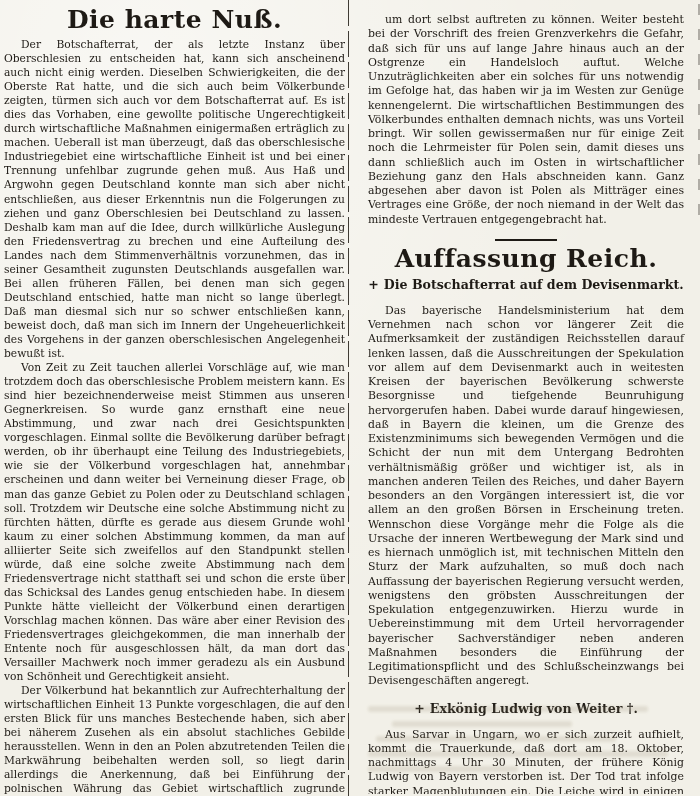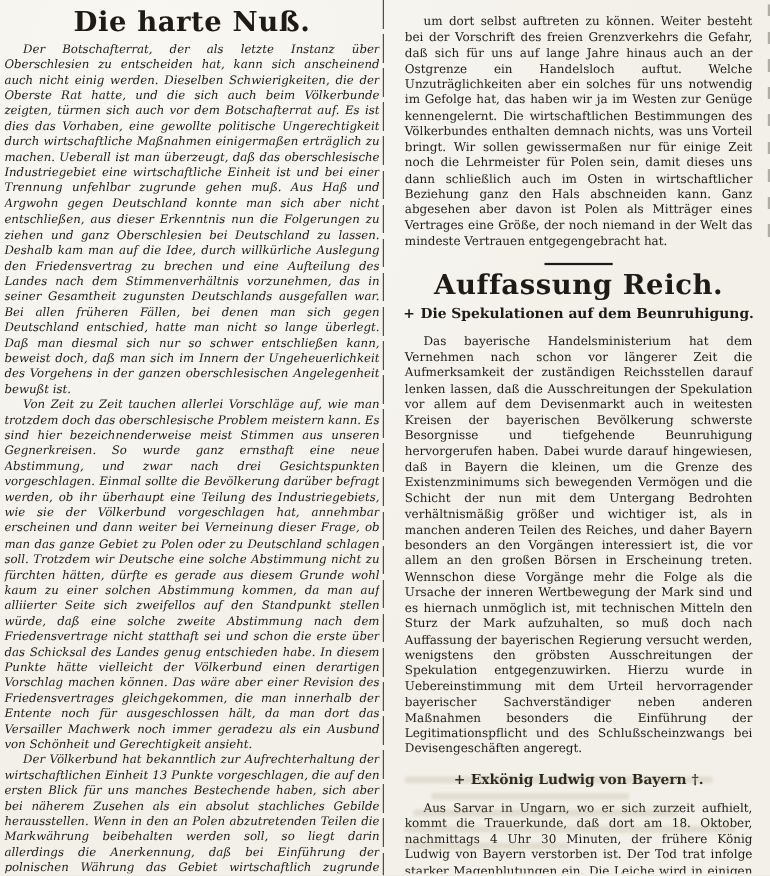--- a/index.html
+++ b/index.html
@@ -66,21 +66,20 @@
     font-weight: bold;
     text-align: center;
     letter-spacing: .5px;
   }
   .col-left p.body {
     margin: 0;
     font-size: 10.7px;
     line-height: 14.05px;
     text-align: justify;
     text-indent: 17px;
-    font-style: italic;
   }
   .col-right p.body {
     margin: 12px;
     font-size: 10.9px;
     line-height: 14.25px;
     text-align: justify;
     text-indent: 17px;
   }
   p.no-indent { text-indent: 0; }
   .section-rule {
@@ -138,26 +137,26 @@
   <div class="divider"></div>
 
   <div class="col-right">
     <p class="body no-indent">um dort selbst auftreten zu können. Weiter besteht bei der Vorschrift des freien Grenzverkehrs die Gefahr, daß sich für uns auf lange Jahre hinaus auch an der Ostgrenze ein Handelsloch auftut. Welche Unzuträglichkeiten aber ein solches für uns notwendig im Gefolge hat, das haben wir ja im Westen zur Genüge kennengelernt. Die wirtschaftlichen Bestimmungen des Völkerbundes enthalten demnach nichts, was uns Vorteil bringt. Wir sollen gewissermaßen nur für einige Zeit noch die Lehrmeister für Polen sein, damit dieses uns dann schließlich auch im Osten in wirtschaftlicher Beziehung ganz den Hals abschneiden kann. Ganz abgesehen aber davon ist Polen als Mitträger eines Vertrages eine Größe, der noch niemand in der Welt das mindeste Vertrauen entgegengebracht hat.</p>
 
     <div class="section-rule"></div>
 
     <h2 class="section-title">Auffassung Reich.</h2>
 
     <h3 class="sub-head">
-      <span class="marker">+</span><span>Die Spekulationen auf dem Beunruhigung.</span>
+      <span class="marker">+</span><span>Die Botschafterrat auf dem Devisenmarkt.</span>
     </h3>
     <p class="body">Das bayerische Handelsministerium hat dem Vernehmen nach schon vor längerer Zeit die Aufmerksamkeit der zuständigen Reichsstellen darauf lenken lassen, daß die Ausschreitungen der Spekulation vor allem auf dem Devisenmarkt auch in weitesten Kreisen der bayerischen Bevölkerung schwerste Besorgnisse und tiefgehende Beunruhigung hervorgerufen haben. Dabei wurde darauf hingewiesen, daß in Bayern die kleinen, um die Grenze des Existenzminimums sich bewegenden Vermögen und die Schicht der nun mit dem Untergang Bedrohten verhältnismäßig größer und wichtiger ist, als in manchen anderen Teilen des Reiches, und daher Bayern besonders an den Vorgängen interessiert ist, die vor allem an den großen Börsen in Erscheinung treten. Wennschon diese Vorgänge mehr die Folge als die Ursache der inneren Wertbewegung der Mark sind und es hiernach unmöglich ist, mit technischen Mitteln den Sturz der Mark aufzuhalten, so muß doch nach Auffassung der bayerischen Regierung versucht werden, wenigstens den gröbsten Ausschreitungen der Spekulation entgegenzuwirken. Hierzu wurde in Uebereinstimmung mit dem Urteil hervorragender bayerischer Sachverständiger neben anderen Maßnahmen besonders die Einführung der Legitimationspflicht und des Schlußscheinzwangs bei Devisengeschäften angeregt.</p>
 
     <h3 class="sub-head">
-      <span class="marker">+</span><span>Exkönig Ludwig von Bayern †.</span>
+      <span class="marker">+</span><span>Exkönig Ludwig von Weiter †.</span>
     </h3>
     <p class="body">Aus Sarvar in Ungarn, wo er sich zurzeit aufhielt, kommt die Trauerkunde, daß dort am 18. Oktober, nachmittags 4 Uhr 30 Minuten, der frühere König Ludwig von Bayern verstorben ist. Der Tod trat infolge starker Magenblutungen ein. Die Leiche wird in einigen Tagen nach München übergeführt werden, wohin sich auch die Mitglieder der Familie und der Hofhaltung begeben werden.</p>
 
     <div class="bleed">
       <div class="b" style="width:280px;"></div>
       <div class="b" style="width:180px; margin-left:24px;"></div>
       <div class="b" style="width:240px; margin-left:8px;"></div>
       <div class="b" style="width:300px;"></div>
       <div class="b" style="width:150px;"></div>
     </div>

